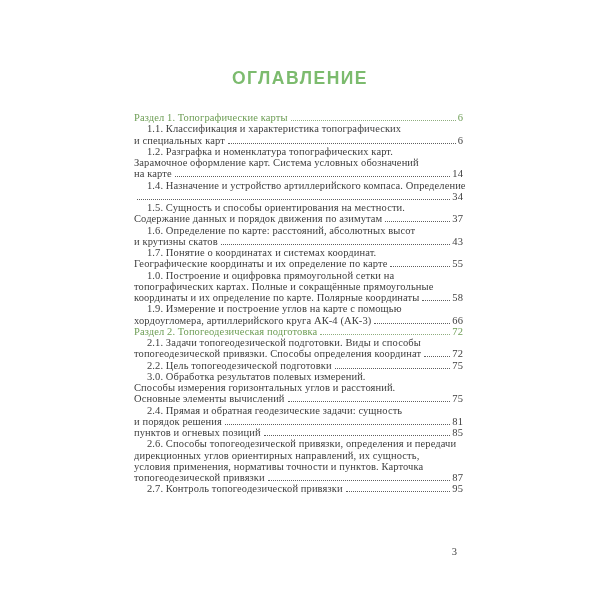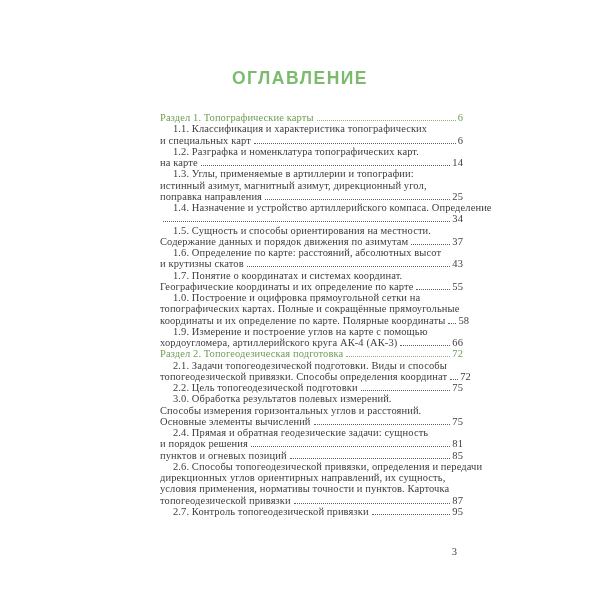--- a/index.html
+++ b/index.html
@@ -35,21 +35,21 @@
     top: 112px;
     left: 134px;
     width: 329px;
     font-size: 10.5px;
     line-height: 11.25px;
     color: #3e3e3e;
     letter-spacing: 0.1px;
   }
   .entry { margin: 0; }
   .entry.section { color: #6e9e56; }
-  .ln { white-space: nowrap; margin-left: 26px; }
+  .ln { white-space: nowrap; }
   .entry.item .ln.first { padding-left: 13px; }
   .ln.last {
     display: flex;
     align-items: baseline;
     white-space: nowrap;
   }
   .ln.last .txt { flex: 0 0 auto; }
   .dots {
     flex: 1 1 auto;
     min-width: 8px;
@@ -84,33 +84,25 @@
       <div class="entry item">
         <div class="ln first">1.1. Классификация и характеристика топографических</div>
         <div class="ln last">
           <span class="txt">и специальных карт</span>
           <span class="dots"></span>
           <span class="pg">6</span>
         </div>
       </div>
       <div class="entry item">
         <div class="ln first">1.2. Разграфка и номенклатура топографических карт.</div>
+        <div class="ln">Зарамочное оформление карт. Система условных обозначений</div>
         <div class="ln last">
           <span class="txt">на карте</span>
           <span class="dots"></span>
           <span class="pg">14</span>
-        </div>
-      </div>
-      <div class="entry item">
-        <div class="ln first">1.3. Углы, применяемые в артиллерии и топографии:</div>
-        <div class="ln">истинный азимут, магнитный азимут, дирекционный угол,</div>
-        <div class="ln last">
-          <span class="txt">поправка направления</span>
-          <span class="dots"></span>
-          <span class="pg">25</span>
         </div>
       </div>
       <div class="entry item">
         <div class="ln first">1.4. Назначение и устройство артиллерийского компаса. Определение</div>
         <div class="ln last">
           <span class="dots"></span>
           <span class="pg">34</span>
         </div>
       </div>
       <div class="entry item">

